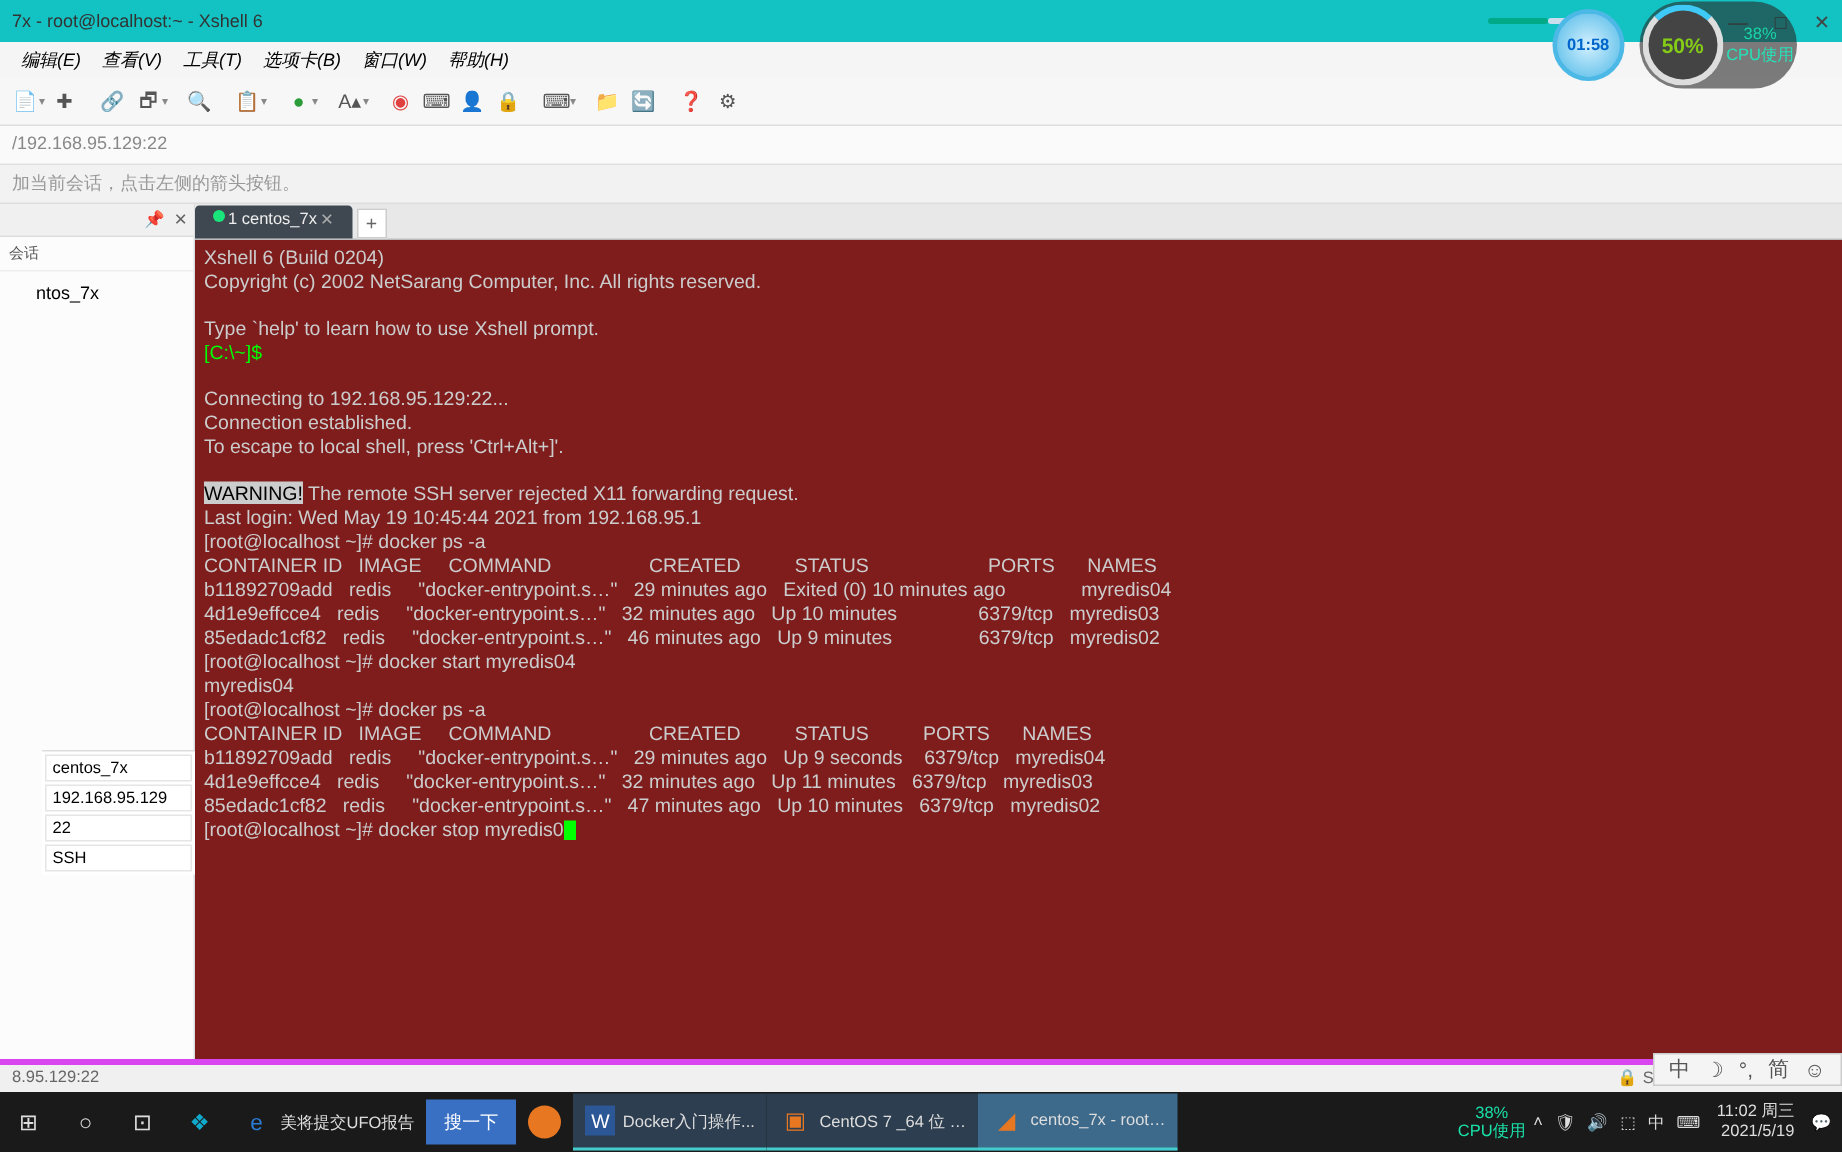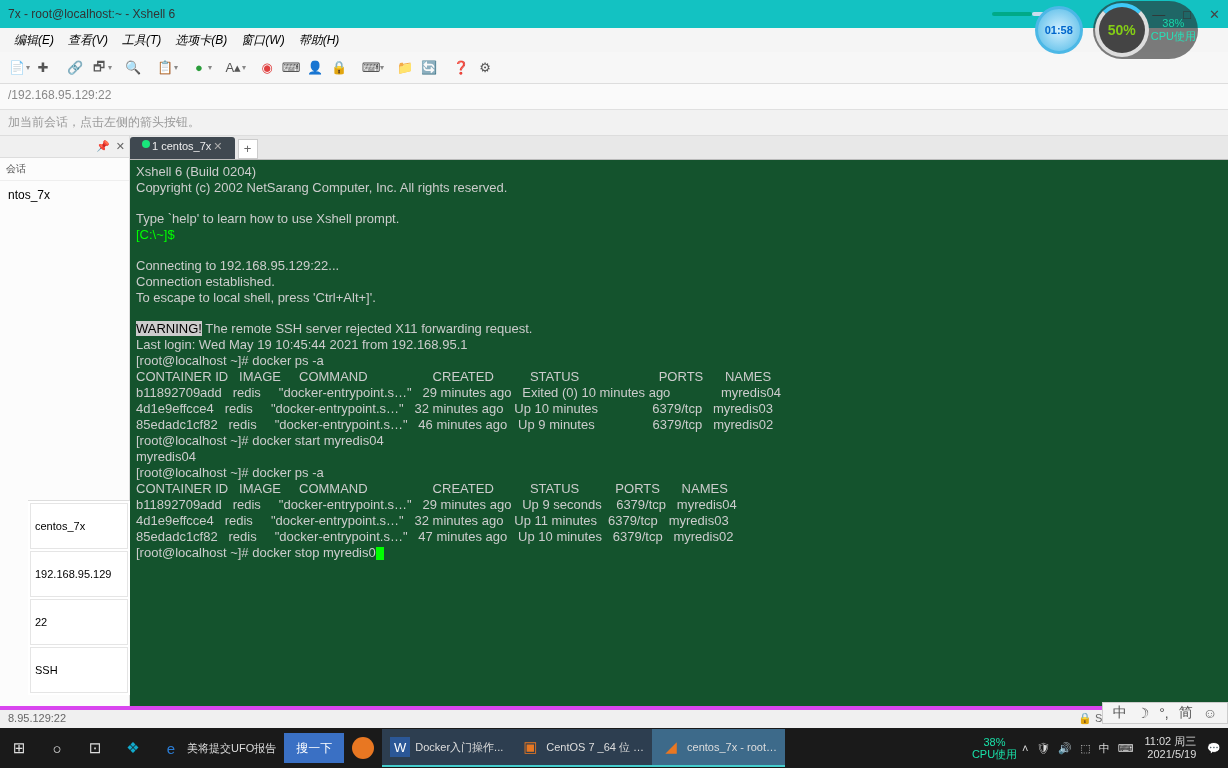--- a/index.html
+++ b/index.html
@@ -26,33 +26,33 @@
 .toolbar .drop { font-size:8px; color:#888; margin-left:-4px; }
 
 .addressbar { height:26px; background:#fafafa; border-bottom:1px solid #e0e0e0; font-size:12px; color:#888; padding:4px 8px; }
 .infobar { height:26px; background:#f2f2f2; border-bottom:1px solid #ddd; font-size:12px; color:#999; padding:4px 8px; }
 
 .workspace { display:flex; height:570px; }
 .sidebar { width:130px; background:#fcfcfc; border-right:1px solid #ddd; display:flex; flex-direction:column; }
 .sidebar-header { height:22px; background:#f0f0f0; border-bottom:1px solid #ddd; display:flex; justify-content:flex-end; align-items:center; font-size:11px; padding-right:4px; gap:6px; color:#666; }
 .session-label { padding:4px 6px; font-size:10px; color:#555; border-bottom:1px solid #eee; }
 .session-tree { flex:1; font-size:12px; padding:4px 0; }
-.session-tree .node { padding:3px 8px; cursor:pointer; }
+.session-tree .node { padding:3px 24px; cursor:pointer; }
 
 .session-details { position:absolute; left:28px; top:500px; width:102px; font-size:11px; background:#fff; border-top:1px solid #ddd;}
-.session-details td { border:1px solid #e5e5e5; padding:16px 4px; }
+.session-details td { border:1px solid #e5e5e5; padding:2px 4px; }
 
 .main { flex:1; display:flex; flex-direction:column; background:#fff; }
 .tabs { height:24px; background:#e8e8e8; display:flex; align-items:flex-end; border-bottom:1px solid #bbb; }
 .tab { height:22px; background:#3f4850; color:#eee; font-size:11px; padding:3px 12px; display:flex; align-items:flex-start; gap:2px; border-top-left-radius:3px; border-top-right-radius:3px; }
 .tab .dot { width:8px; height:8px; background:#19e57b; border-radius:50%; }
 .tab .close { color:#aaa; font-size:11px; }
 .tab-add { width:20px; height:20px; background:#fff; border:1px solid #ccc; margin-left:3px; text-align:center; font-size:13px; line-height:17px; color:#666; }
 
-.terminal { flex:1; background:#14532d; color:#ccc; font-family:"Consolas","Courier New",monospace; font-size:13px; line-height:15px; padding:4px 6px; white-space:pre; overflow:hidden; }
+.terminal { flex:1; background:#7f1d1d; color:#ccc; font-family:"Consolas","Courier New",monospace; font-size:13px; line-height:15px; padding:4px 6px; white-space:pre; overflow:hidden; }
 .terminal .prompt-c { color:#0f0; }
 .terminal .warn { background:#ccc; color:#000; }
 .terminal .cursor { background:#0f0; display:inline-block; width:8px; height:13px; vertical-align:middle; }
 .terminal .root { color:#ccc; }
 
 .statusbar { height:20px; background:#f0f0f0; border-top:4px solid #d946ef; font-size:11px; display:flex; align-items:center; padding:0 8px; color:#666; }
 .statusbar .sright { margin-left:auto; display:flex; gap:12px; }
 
 .ime-bar { position:absolute; right:0; top:702px; height:22px; background:#f4f4f4; border:1px solid #ccc; display:flex; align-items:center; font-size:14px; gap:10px; padding:0 10px; color:#555; }
 

